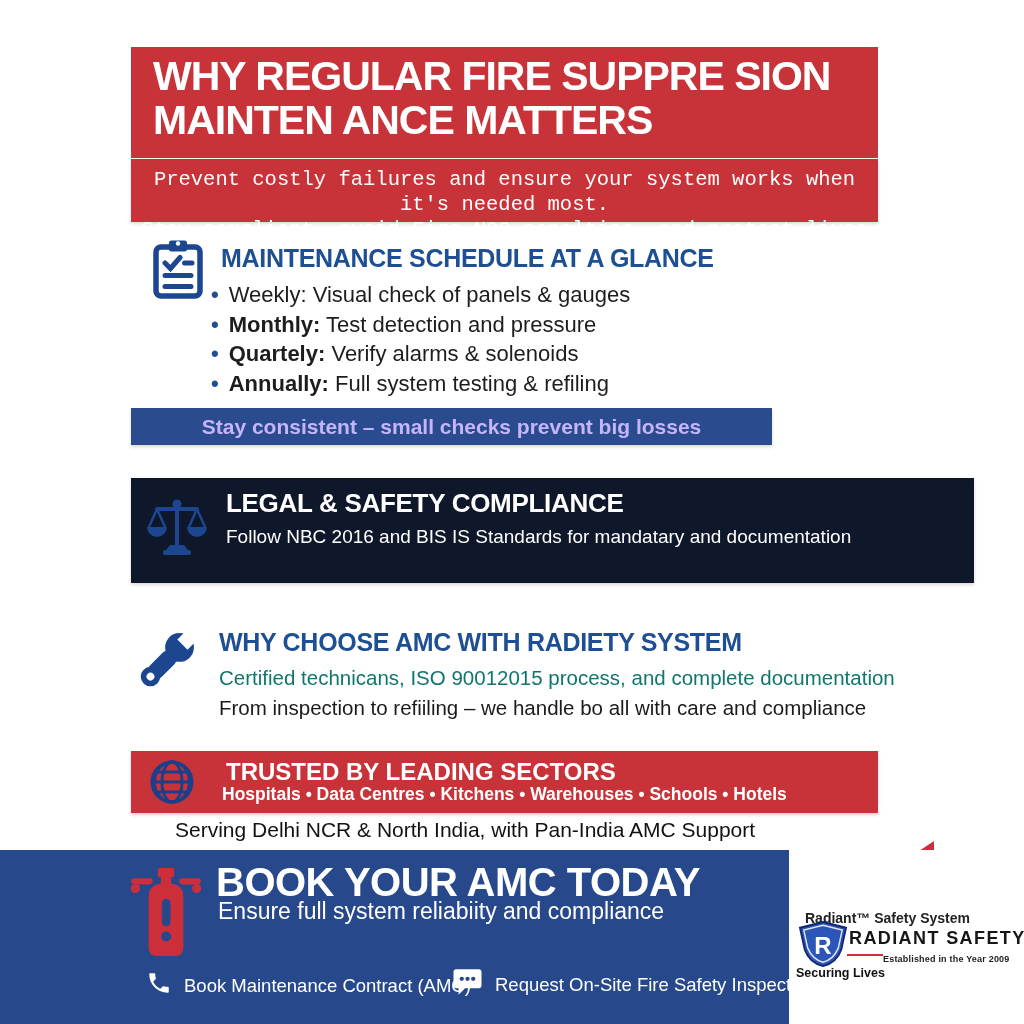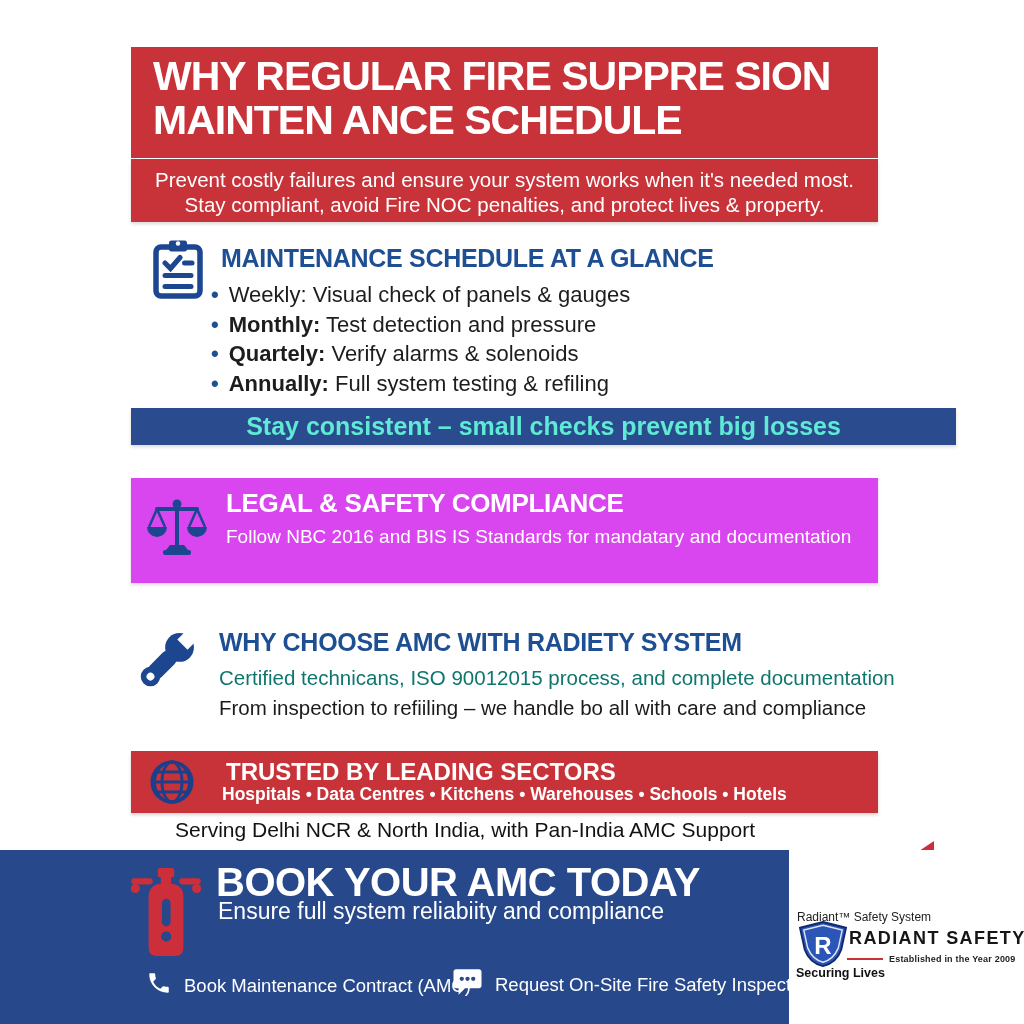--- a/index.html
+++ b/index.html
@@ -7,37 +7,37 @@
     position:relative;width:1024px;height:1024px;background:#ffffff;
     font-family:"Liberation Sans",sans-serif;overflow:hidden;margin:0 auto;
   }
   
   .hero{position:absolute;left:131px;top:47px;width:747px;height:111px;background:#c8333a;
         color:#fff;box-sizing:border-box;padding:7px 0 0 22px;}
   .hero .t{font-size:41px;font-weight:700;letter-spacing:-1px;line-height:44px;white-space:nowrap;}
   .hero-sub{position:absolute;left:131px;top:159px;width:747px;height:63px;background:#c8333a;
         color:#fff;text-align:center;box-sizing:border-box;padding-top:8px;
         box-shadow:0 2px 3px rgba(110,110,110,.25);}
-  .hero-sub div{font-size:20.5px;line-height:25px;}
+  .hero-sub div{font-size:20.5px;line-height:25px;font-family:Liberation Mono, monospace;}
   
   .schedule{position:absolute;left:131px;top:236px;width:747px;height:168px;}
   .schedule .icon{position:absolute;left:20px;top:2px;}
   .sec-title-blue{position:absolute;left:90px;top:8px;font-size:25px;font-weight:700;
         color:#1e4f92;margin:0;letter-spacing:-0.3px;white-space:nowrap;}
   .schedule ul{position:absolute;left:80px;top:44px;list-style:none;margin:0;padding:0;}
   .schedule li{font-size:22px;line-height:29.6px;color:#1d1d1d;white-space:nowrap;}
   .schedule li .dot{color:#1e4f92;font-weight:700;margin-right:10px;}
   .lbl{font-weight:700;}
   .lbl.normal{font-weight:400;margin-top:17px;}
   
-  .banner{position:absolute;left:131px;top:408px;width:825px;height:37px;background:#2a4b8d;
-        color:#5eead4;display:flex;align-items:center;justify-content:center;
-        font-size:25px;font-weight:700;box-shadow:0 2px 3px rgba(110,110,110,.25);}
-  
-  .legal{position:absolute;left:131px;top:478px;width:747px;height:105px;background:#d946ef;
+  .banner{position:absolute;left:131px;top:408px;width:641px;height:37px;background:#2a4b8d;
+        color:#c4b5fd;display:flex;align-items:center;justify-content:center;
+        font-size:21px;font-weight:700;box-shadow:0 2px 3px rgba(110,110,110,.25);}
+  
+  .legal{position:absolute;left:131px;top:478px;width:843px;height:105px;background:#0f172a;
         color:#fff;box-shadow:0 2px 3px rgba(110,110,110,.25);}
   .legal .icon{position:absolute;left:14px;top:18px;}
   .legal h2{position:absolute;left:95px;top:10px;font-size:26px;margin:0;font-weight:700;
         letter-spacing:-0.3px;white-space:nowrap;}
   .legal .l1{position:absolute;left:95px;top:48px;font-size:19px;white-space:nowrap;}
   .legal .l2{position:absolute;left:95px;top:76px;font-size:20px;white-space:nowrap;}
   
   .amc{position:absolute;left:131px;top:616px;width:747px;height:112px;}
   .amc .icon{position:absolute;left:-4px;top:8px;}
   .amc .l1{position:absolute;left:88px;top:50px;font-size:20.5px;color:#0f766e;white-space:nowrap;}
@@ -56,37 +56,37 @@
   .footer .ext{position:absolute;left:128px;top:16px;}
   .footer h1{position:absolute;left:216px;top:10px;font-size:40px;margin:0;font-weight:700;
         letter-spacing:-0.5px;white-space:nowrap;}
   .footer .sub{position:absolute;left:218px;top:48px;font-size:23px;white-space:nowrap;}
   .cta-row{position:absolute;display:flex;align-items:center;gap:12px;font-size:18.5px;
         white-space:nowrap;cursor:pointer;}
   .cta-phone{left:146px;top:120px;}
   .cta-chat{left:452px;top:118px;}
   
   .logo-box{position:absolute;left:789px;top:850px;width:235px;height:174px;background:#ffffff;color:#111;}
-  .logo-small{position:absolute;left:8px;top:60px;font-size:12px;font-weight:400;color:#222;white-space:nowrap;}
+  .logo-small{position:absolute;left:16px;top:60px;font-size:14px;font-weight:700;color:#222;white-space:nowrap;}
   .shield{position:absolute;left:9px;top:71px;}
   .tagline{position:absolute;left:7px;top:116px;font-size:12.5px;font-weight:700;color:#111;white-space:nowrap;}
   .brand{position:absolute;left:60px;top:78px;font-size:18px;font-weight:700;letter-spacing:1.4px;
         color:#161616;white-space:nowrap;}
-  .est-row{position:absolute;left:58px;top:104px;display:flex;align-items:center;gap:6px;}
+  .est-row{position:absolute;left:58px;top:104px;display:flex;align-items:flex-start;}
   .est-line{width:36px;height:2px;background:#c8333a;}
   .est-text{font-size:9px;font-weight:700;color:#222;white-space:nowrap;letter-spacing:0.2px;}
 </style>
 </head>
 <body>
 
 <div class="page">
 
   <header class="hero">
     <div class="t">WHY REGULAR FIRE SUPPRE SION</div>
-    <div class="t">MAINTEN ANCE SCHEDULE</div>
+    <div class="t">MAINTEN ANCE MATTERS</div>
   </header>
   <div class="hero-sub">
     <div>Prevent costly failures and ensure your system works when it's needed most.</div>
     <div>Stay compliant, avoid Fire NOC penalties, and protect lives &amp; property.</div>
   </div>
 
   <section class="schedule">
     <span class="icon">
       <svg width="54" height="62" viewBox="0 0 54 62" fill="none" stroke="#1d4690" stroke-linecap="round">
         <rect x="5" y="9" width="44" height="49" rx="5" stroke-width="5.5"></rect>

